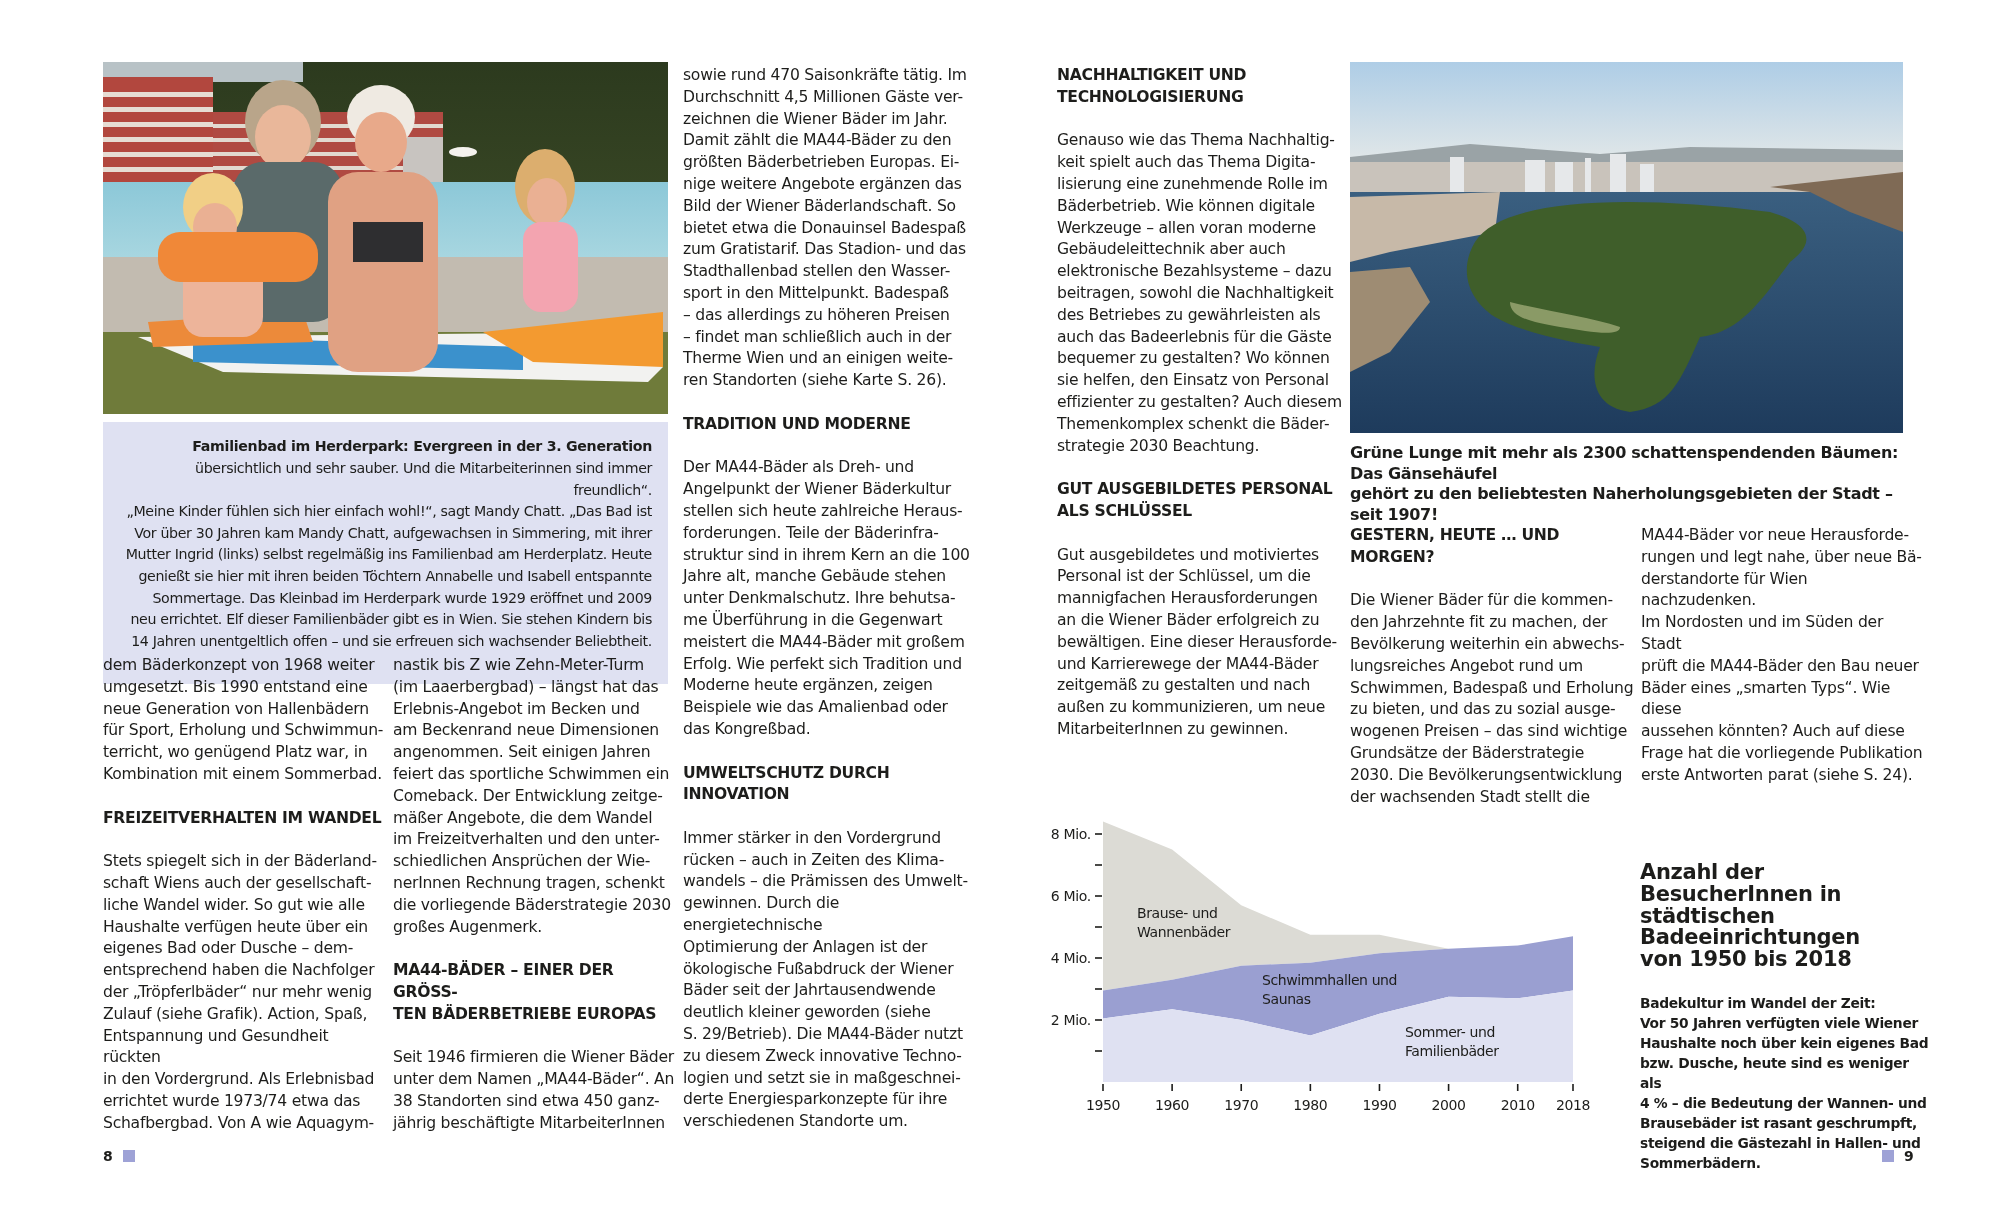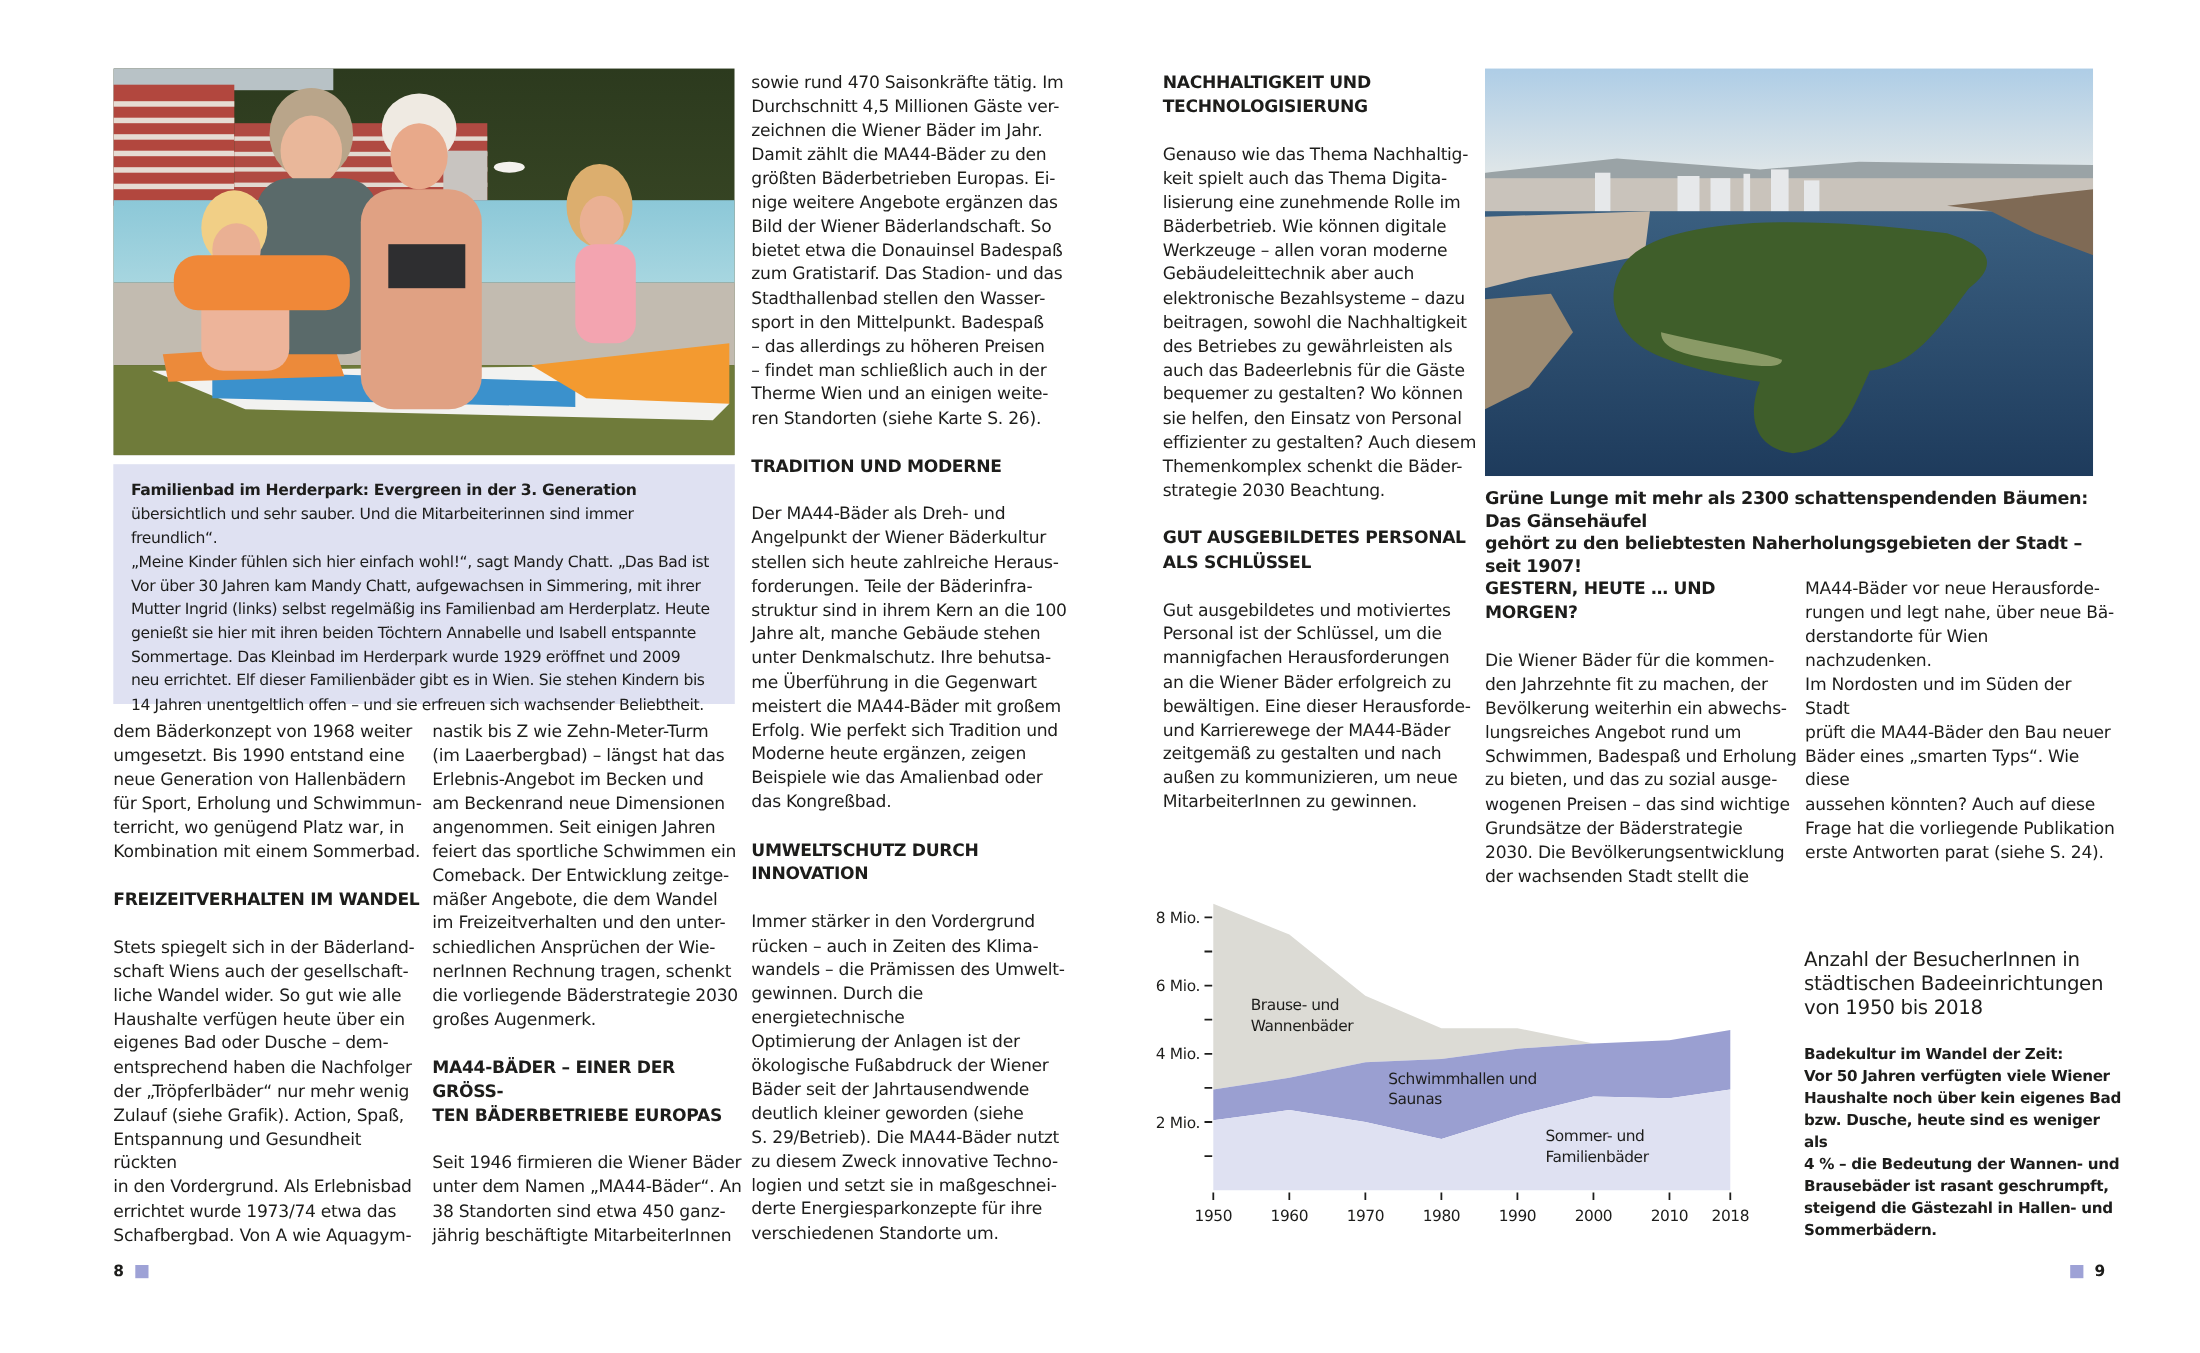--- a/index.html
+++ b/index.html
@@ -11,21 +11,21 @@
   .gap { height: 21.8px; }
   .photo { position: absolute; overflow: hidden; }
   .caption-box { position: absolute; background: #dfe1f2; padding: 14px 16px; }
   .caption-box .cap-title { font-weight: bold; font-size: 14.2px; line-height: 20px; letter-spacing: -0.3px; margin-bottom: 2px; }
   .caption-box .cap-text { font-size: 14.2px; line-height: 21.6px; letter-spacing: -0.35px; }
   .bold-caption { position: absolute; font-weight: bold; font-size: 16px; line-height: 20.5px; letter-spacing: -0.3px; }
   .page-num { position: absolute; font-weight: bold; font-size: 14px; display: flex; align-items: center; gap: 10px; }
   .page-square { width: 12px; height: 12px; background: #9ea2d6; display: inline-block; }
   .chart-wrap { position: absolute; left: 1040px; top: 815px; width: 580px; height: 320px; }
   .chart-side { position: absolute; left: 1640px; top: 862px; width: 290px; }
-  .chart-side .chart-title { font-weight: normal; font-size: 18px; line-height: 21.8px; letter-spacing: -0.3px; }
+  .chart-side .chart-title { font-weight: bold; font-size: 21px; line-height: 21.8px; letter-spacing: -0.3px; }
   .chart-side .chart-desc { margin-top: 22px; font-weight: bold; font-size: 13.8px; line-height: 20px; letter-spacing: -0.3px; }
 </style>
 </head>
 <body>
 
 <div class="spread">
 
   <div class="photo" style="left:103px; top:62px; width:565px; height:352px;">
     <svg width="565" height="352" viewBox="0 0 565 352">
       <defs>
@@ -80,21 +80,21 @@
       <ellipse cx="110" cy="145" rx="30" ry="34" fill="#f1cf86"></ellipse>
       <ellipse cx="112" cy="165" rx="22" ry="24" fill="#eab093"></ellipse>
       <rect x="80" y="185" width="80" height="90" rx="20" fill="#edb49a"></rect>
       <rect x="55" y="170" width="160" height="50" rx="22" fill="#f08838"></rect>
       <ellipse cx="442" cy="125" rx="30" ry="38" fill="#dcae6e"></ellipse>
       <ellipse cx="444" cy="140" rx="20" ry="24" fill="#eab093"></ellipse>
       <rect x="420" y="160" width="55" height="90" rx="18" fill="#f3a4b0"></rect>
     </svg>
   </div>
 
-  <div class="caption-box" style="left:103px; top:422px; width:565px; height:218px;">
+  <div class="caption-box" style="left:103px; top:422px; width:565px; height:262px;text-align:right;">
     <div class="cap-title">Familienbad im Herderpark: Evergreen in der 3. Generation</div>
     <div class="cap-text">
       <div>übersichtlich und sehr sauber. Und die Mitarbeiterinnen sind immer freundlich“.</div>
       <div>„Meine Kinder fühlen sich hier einfach wohl!“, sagt Mandy Chatt. „Das Bad ist</div>
       <div>Vor über 30 Jahren kam Mandy Chatt, aufgewachsen in Simmering, mit ihrer</div>
       <div>Mutter Ingrid (links) selbst regelmäßig ins Familienbad am Herderplatz. Heute</div>
       <div>genießt sie hier mit ihren beiden Töchtern Annabelle und Isabell entspannte</div>
       <div>Sommertage. Das Kleinbad im Herderpark wurde 1929 eröffnet und 2009</div>
       <div>neu errichtet. Elf dieser Familienbäder gibt es in Wien. Sie stehen Kindern bis</div>
       <div>14 Jahren unentgeltlich offen – und sie erfreuen sich wachsender Beliebtheit.</div>

